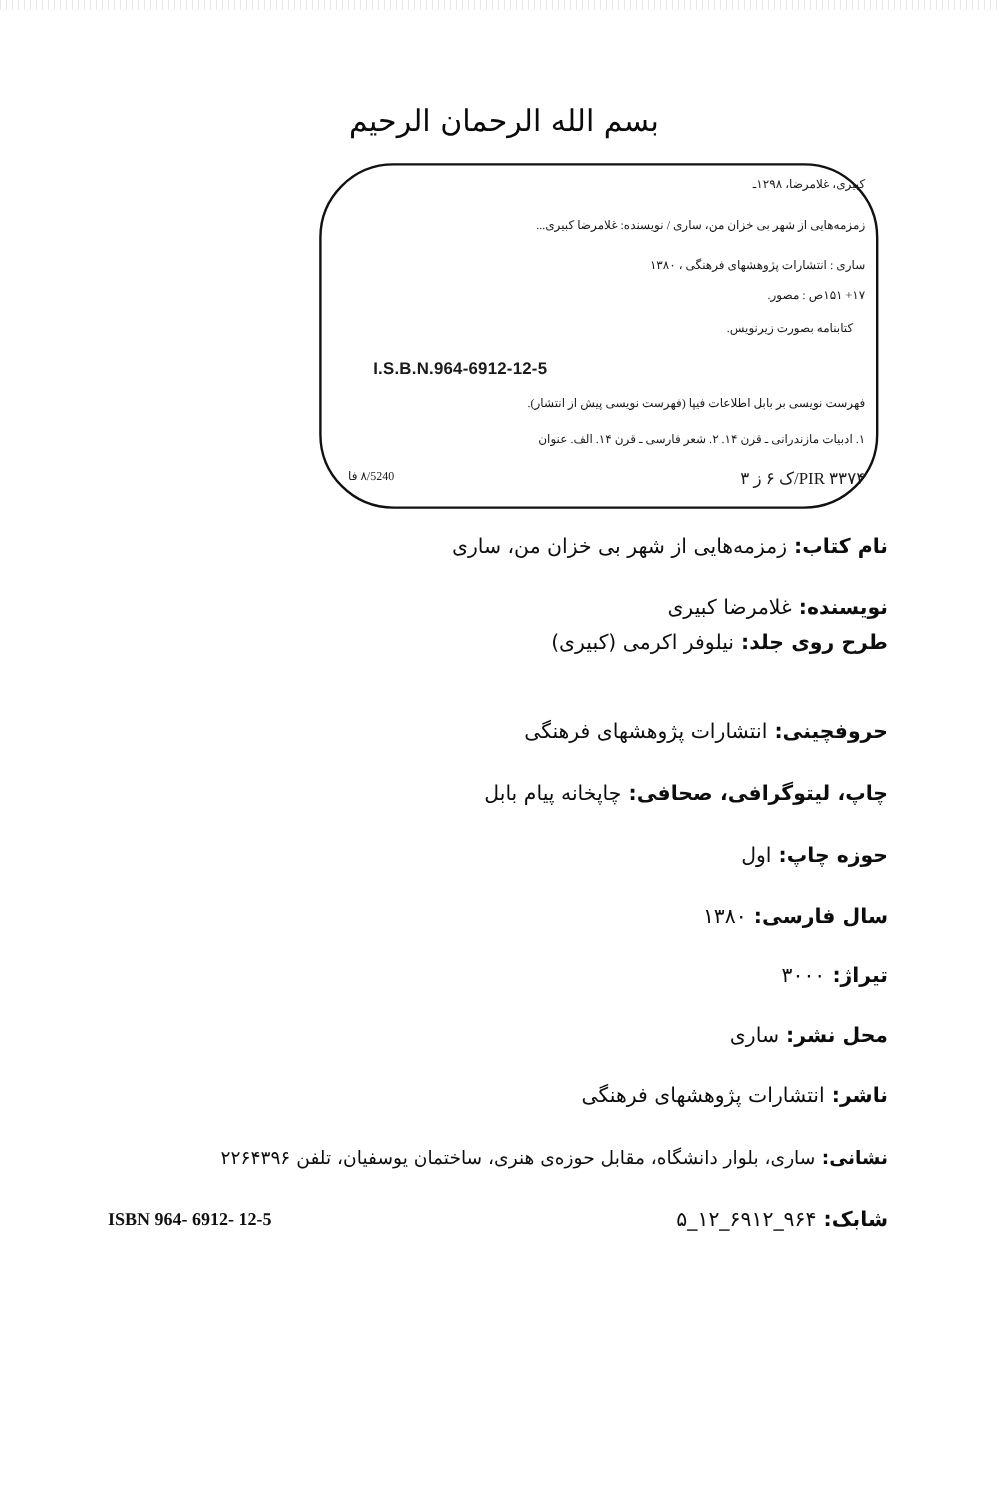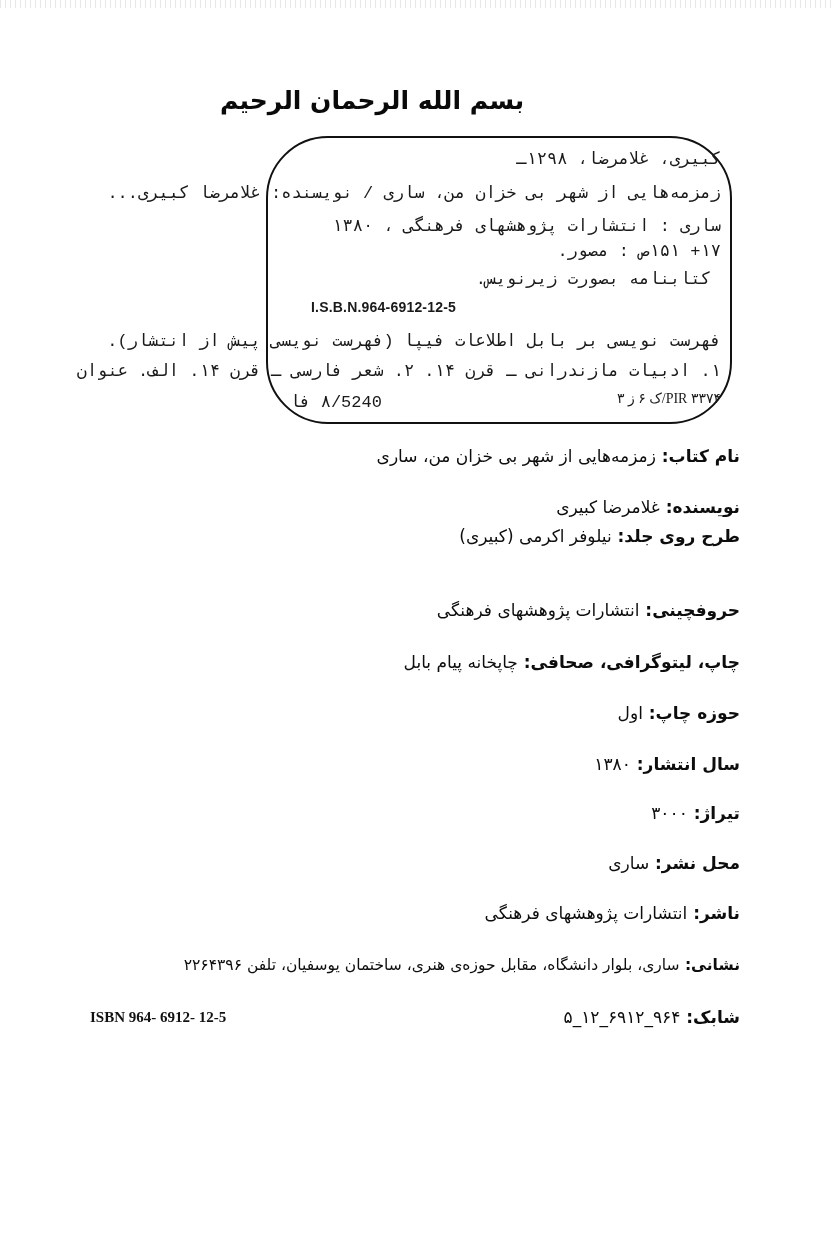--- a/index.html
+++ b/index.html
@@ -22,43 +22,43 @@
       width: 833px;
       height: 8px;
       background-image: repeating-linear-gradient(90deg, #bdbdbd 0 1px, transparent 1px 5px);
       opacity: 0.35;
     }
     .basmala {
       position: absolute;
       top: 86px;
       left: 220px;
       width: 400px;
-      text-align: left;
+      text-align: center;
       direction: rtl;
       font-family: "DejaVu Sans", sans-serif;
-      font-weight: bold;
+      font-weight: normal;
       font-size: 25px;
       letter-spacing: 1px;
       color: #0a0a0a;
     }
     .cip-box {
       position: absolute;
       left: 266px;
       top: 136px;
       width: 466px;
       height: 288px;
       border: 2.5px solid #111111;
       border-radius: 62px 62px 62px 62px / 62px 62px 62px 62px;
       box-sizing: border-box;
     }
     .cip-line {
       position: absolute;
       direction: rtl;
-      font-family: Liberation Mono, monospace;
-      font-size: 17px;
+      font-family: Liberation Serif, serif;
+      font-size: 10px;
       white-space: nowrap;
       color: #1a1a1a;
     }
     .cip-ltr {
       position: absolute;
       direction: ltr;
       white-space: nowrap;
       color: #1a1a1a;
     }
     .isbn-box-line {
@@ -130,21 +130,21 @@
 <div class="field" style="top:600px;">
   <span class="label">حروفچینی: </span><span class="value">انتشارات پژوهشهای فرهنگی</span>
 </div>
 <div class="field" style="top:652px;">
   <span class="label">چاپ، لیتوگرافی، صحافی: </span><span class="value">چاپخانه پیام بابل</span>
 </div>
 <div class="field" style="top:703px;">
   <span class="label">حوزه چاپ: </span><span class="value">اول</span>
 </div>
 <div class="field" style="top:754px;">
-  <span class="label">سال انتشار: </span><span class="value">۱۳۸۰</span>
+  <span class="label">سال فارسی: </span><span class="value">۱۳۸۰</span>
 </div>
 <div class="field" style="top:803px;">
   <span class="label">تیراژ: </span><span class="value">۳۰۰۰</span>
 </div>
 <div class="field" style="top:853px;">
   <span class="label">محل نشر: </span><span class="value">ساری</span>
 </div>
 <div class="field" style="top:903px;">
   <span class="label">ناشر: </span><span class="value">انتشارات پژوهشهای فرهنگی</span>
 </div>

